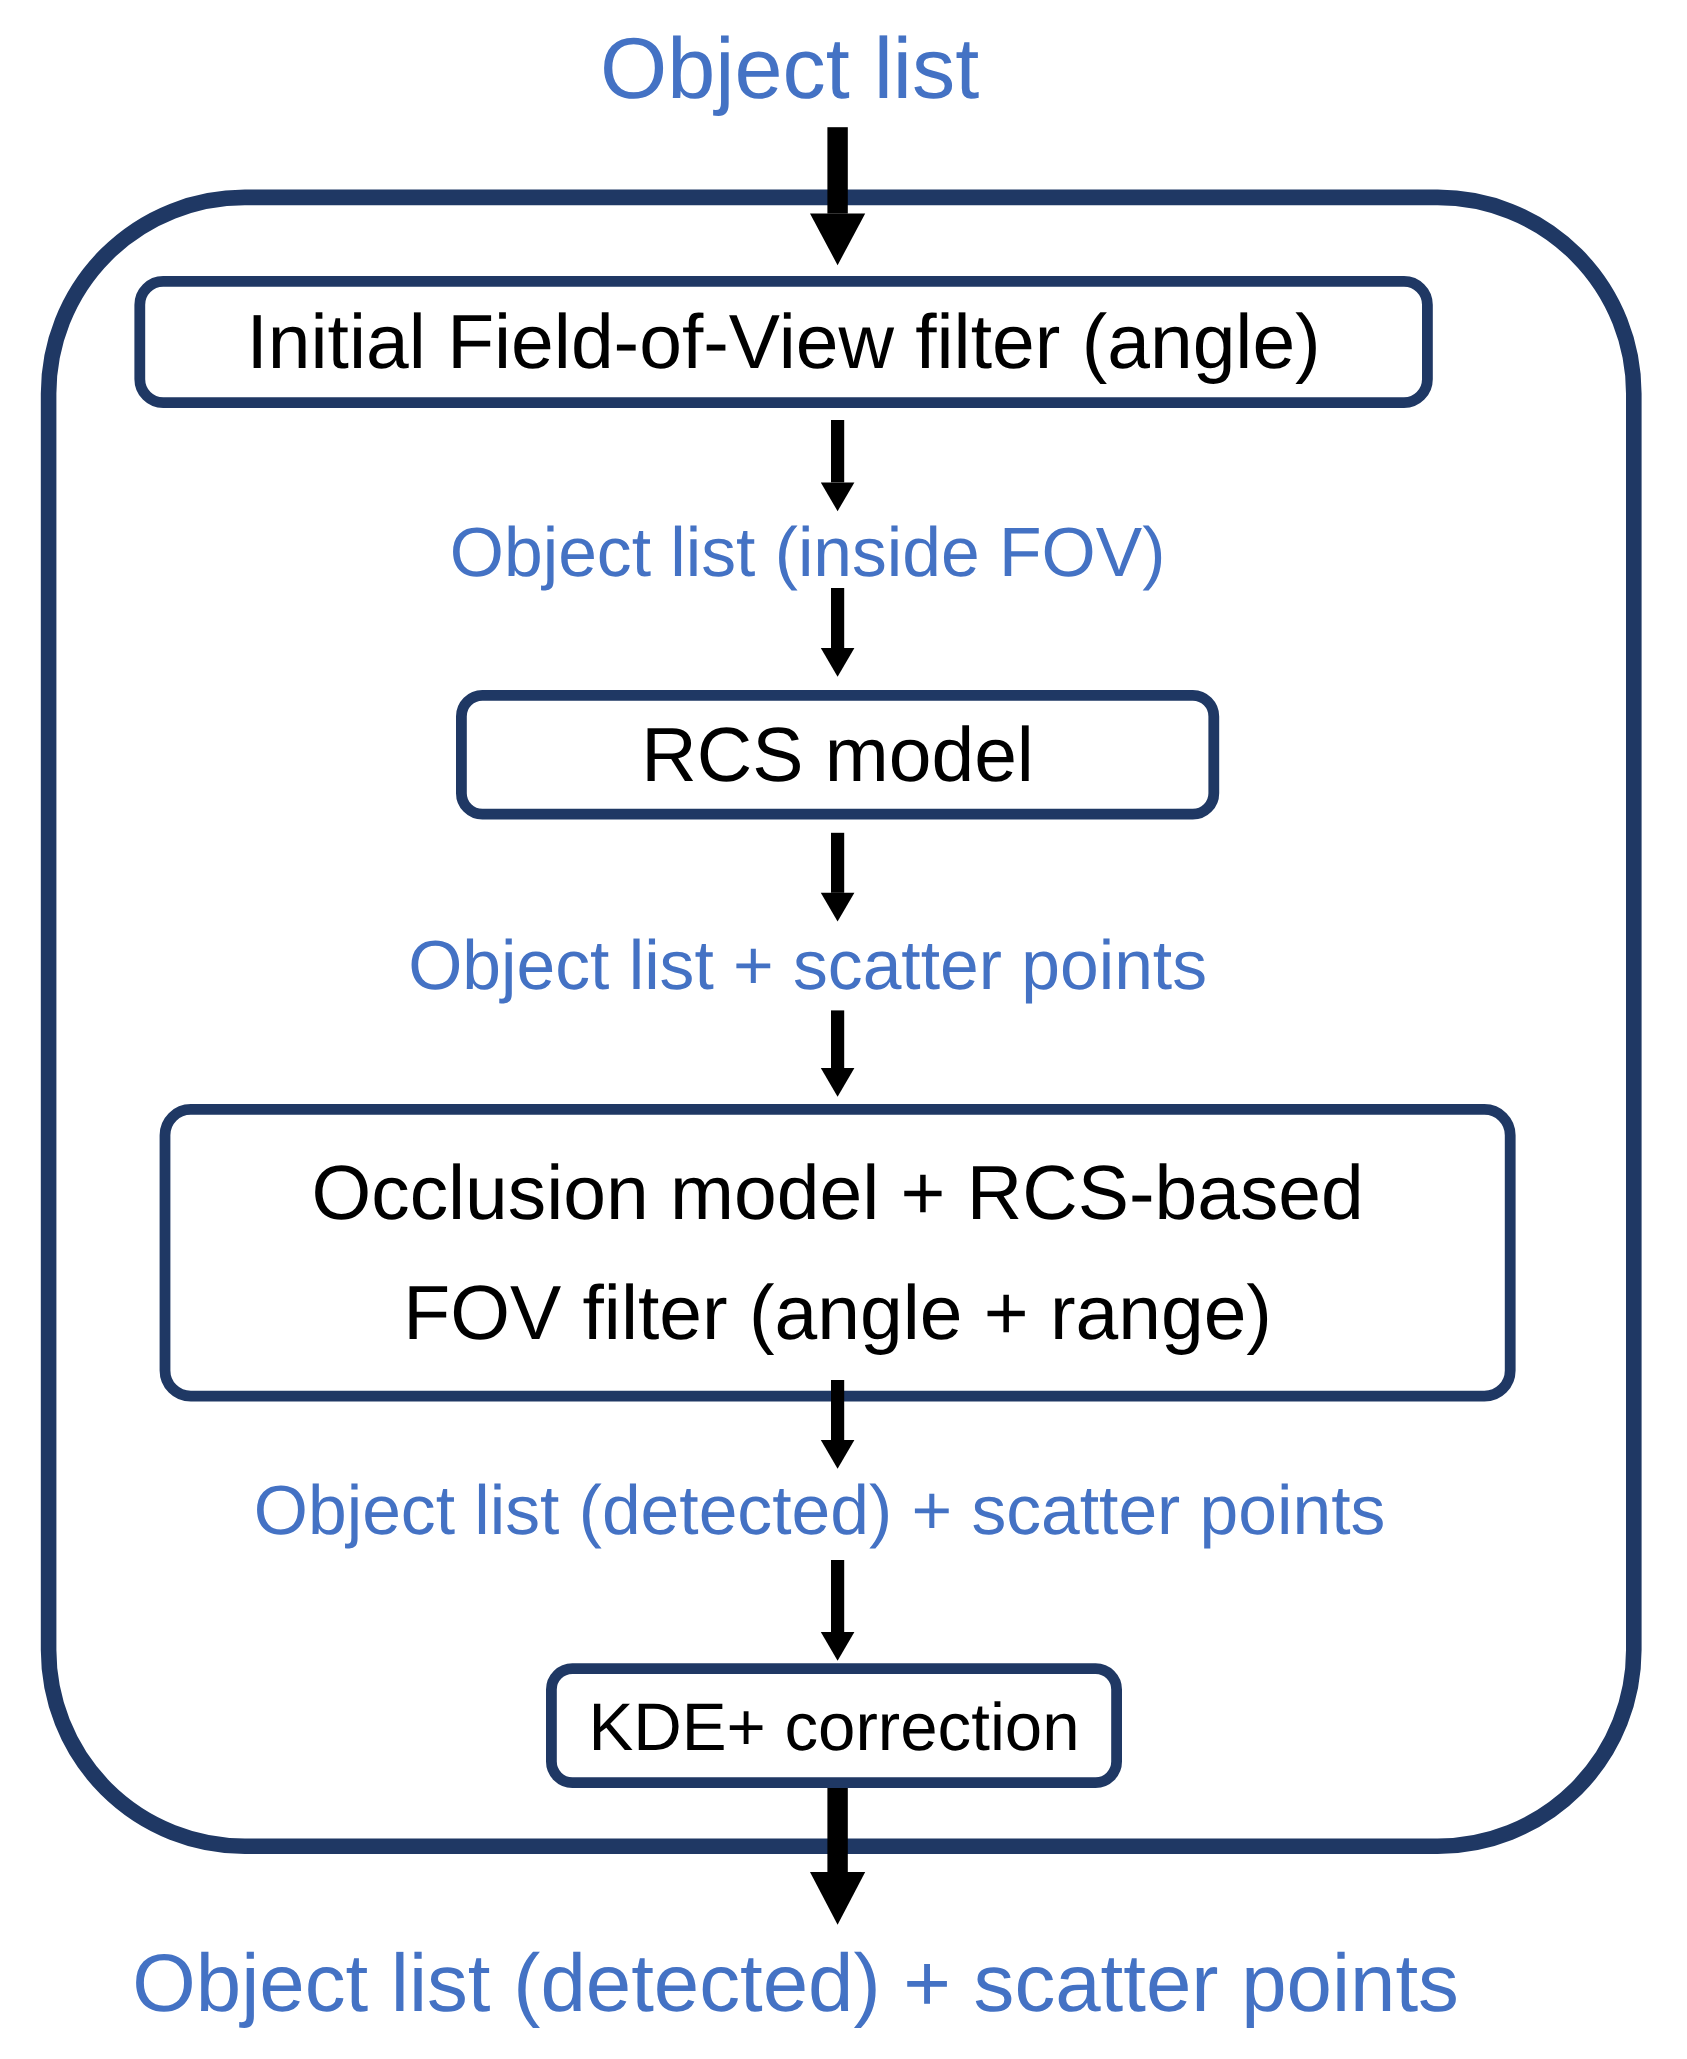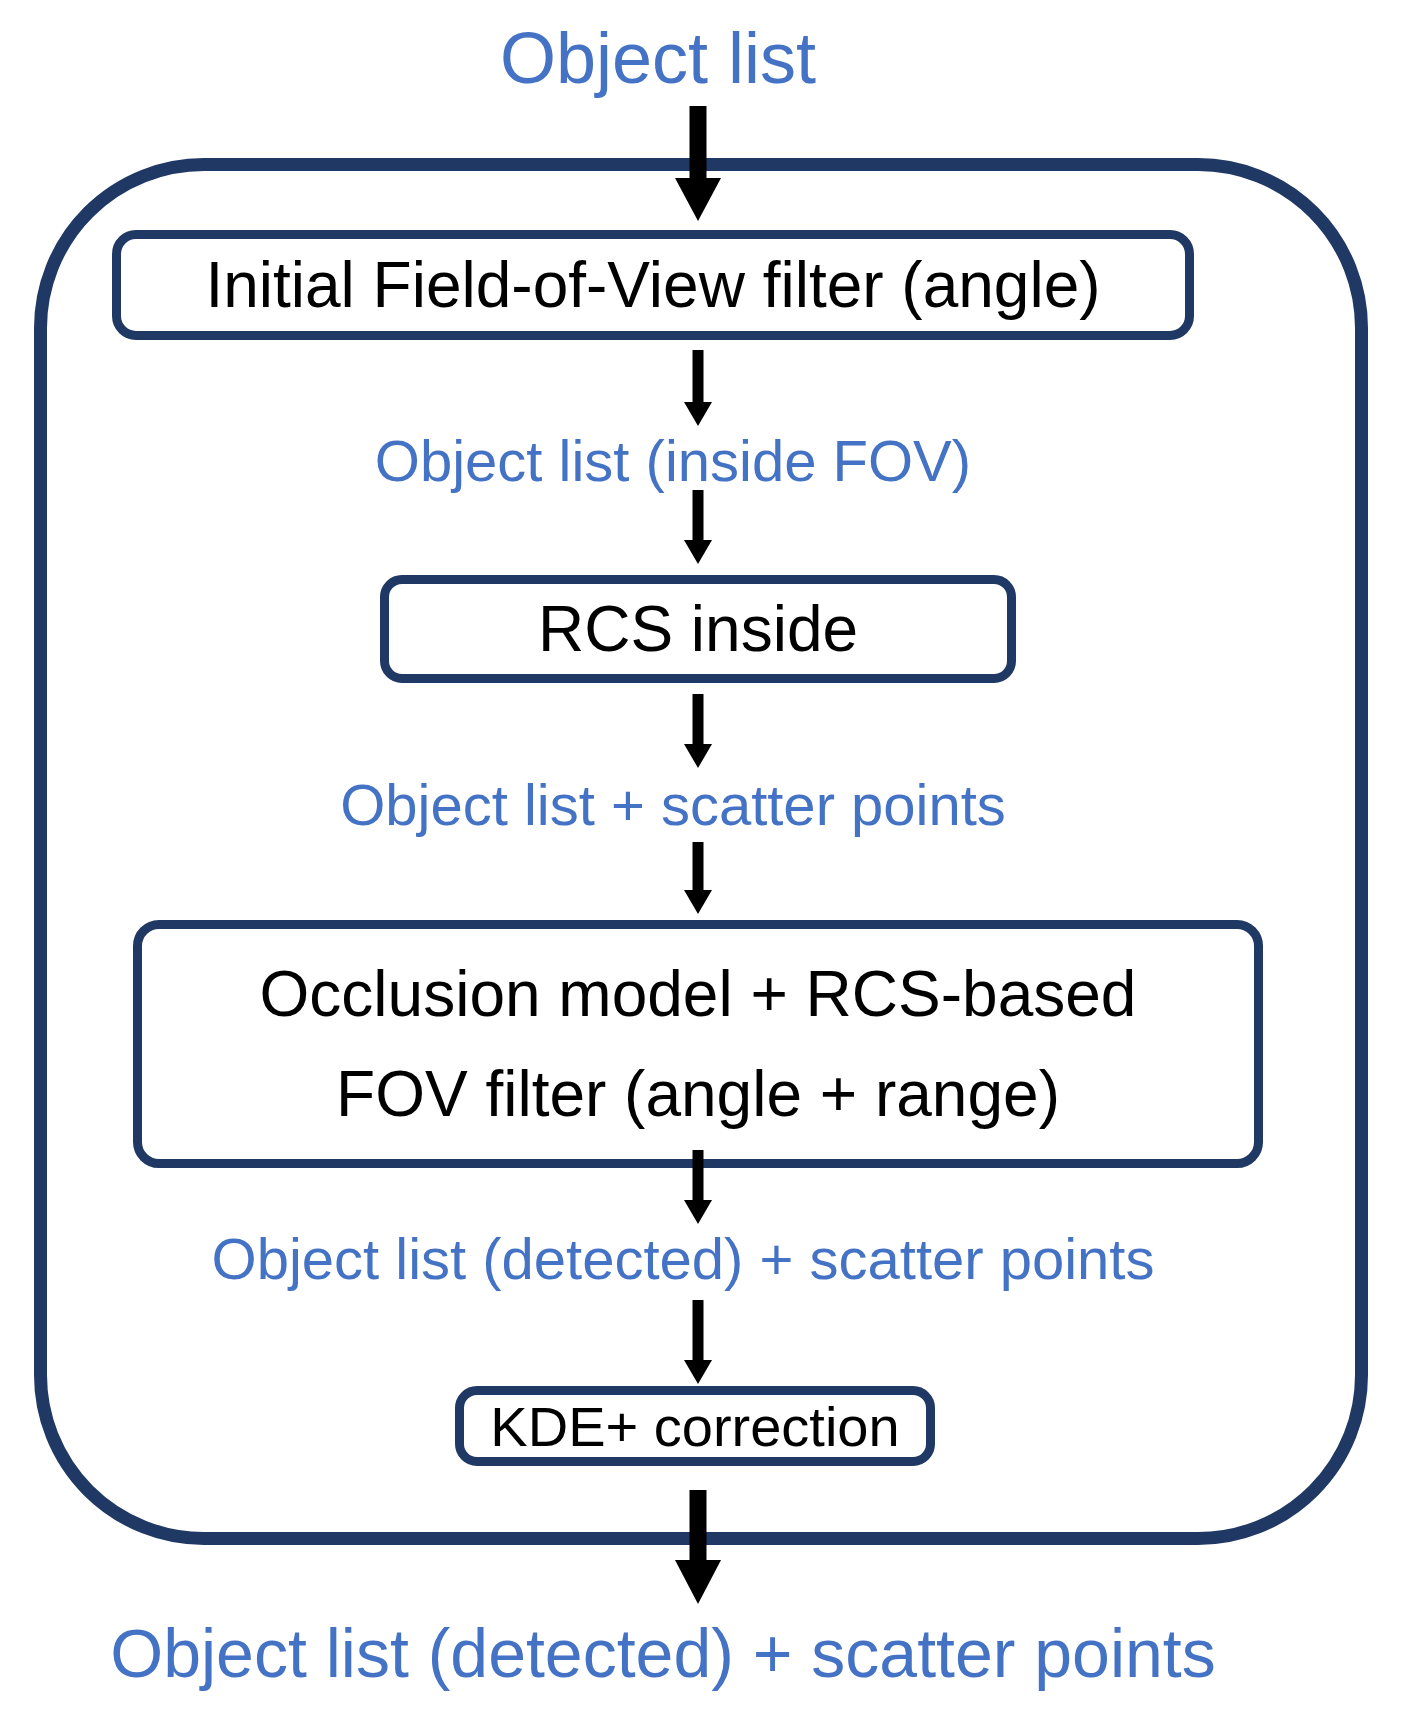--- a/index.html
+++ b/index.html
@@ -47,21 +47,21 @@
     align-items: center;
     justify-content: center;
     text-align: center;
     z-index: 2;
   }
   .stage-box .stage-label { white-space: pre-line; }
 
   #stage-1 { left: 112px; top: 230px;  width: 1082px; height: 110px; border-radius: 24px; font-size: 64px; }
   #stage-2 { left: 380px; top: 575px;  width: 636px;  height: 108px; border-radius: 22px; font-size: 64px; }
   #stage-3 { left: 133px; top: 920px;  width: 1130px; height: 248px; border-radius: 26px; font-size: 64px; line-height: 100px; }
-  #stage-4 { left: 455px; top: 1386px; width: 480px;  height: 80px; border-radius: 22px; font-size: 56px; }
+  #stage-4 { left: 455px; top: 1386px; width: 480px;  height: 104px; border-radius: 22px; font-size: 56px; }
 
   
   .arrow { position: absolute; width: 0; z-index: 3; }
   .arrow .shaft {
     position: absolute; left: 50%; transform: translateX(-50%);
     top: 0; background: #000000;
   }
   .arrow .head {
     position: absolute; left: 50%; transform: translateX(-50%);
     width: 0; height: 0; border-style: solid;
@@ -96,21 +96,21 @@
   </div>
 
   <div class="flow-label edge" style="top: 424px; left: -30px;">Object list (inside FOV)</div>
 
   <div class="arrow thin" style="left: 698px; top: 490px; height: 74px;">
     <div class="shaft" style="height: 50px;"></div>
     <div class="head" style="top: 50px;"></div>
   </div>
 
   <div id="stage-2" class="stage-box">
-    <span class="stage-label">RCS inside</span>
+    <span class="stage-label">RCS model</span>
   </div>
 
   <div class="arrow thin" style="left: 698px; top: 694px; height: 74px;">
     <div class="shaft" style="height: 50px;"></div>
     <div class="head" style="top: 50px;"></div>
   </div>
 
   <div class="flow-label edge" style="top: 768px; left: -30px;">Object list + scatter points</div>
 
   <div class="arrow thin" style="left: 698px; top: 842px; height: 72px;">

